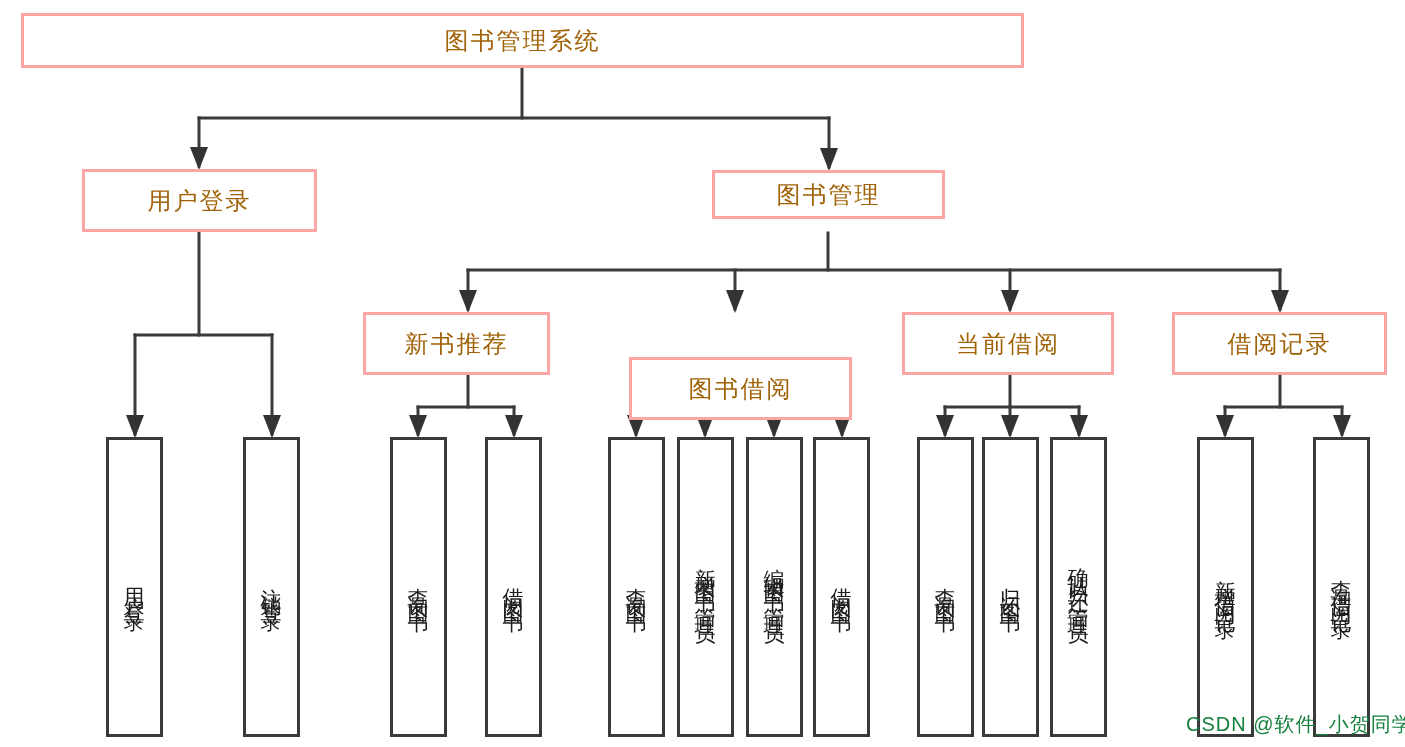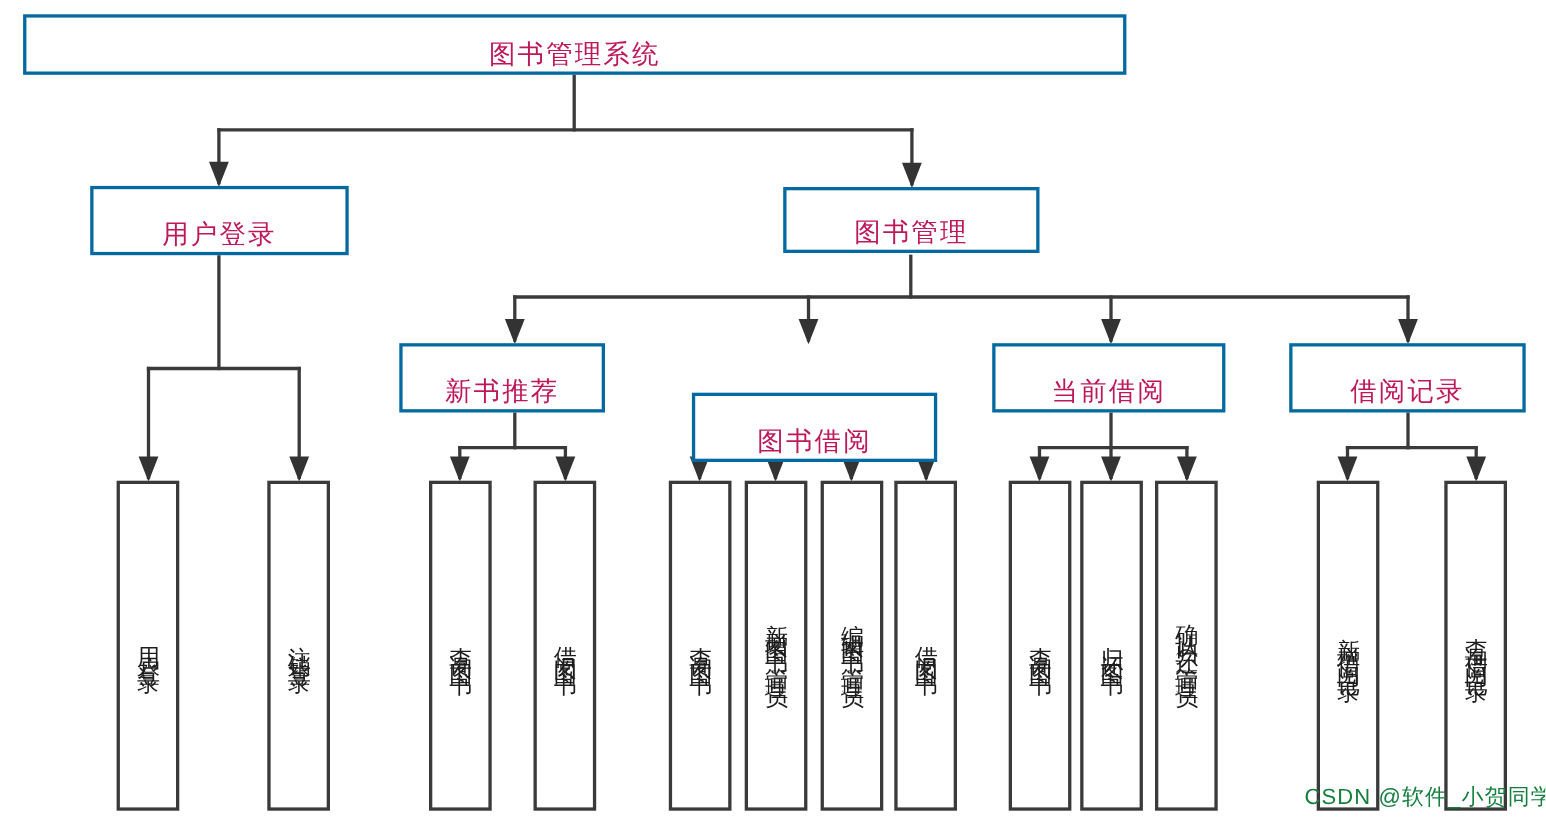--- a/index.html
+++ b/index.html
@@ -17,26 +17,26 @@
   }
   #wires {
     position: absolute;
     left: 0; top: 0;
     width: 1405px; height: 747px;
   }
   .hbox {
     position: absolute;
     box-sizing: border-box;
     background: #ffffff;
-    border: 3px solid #0369a1;
+    border: 3px solid #fca5a5;
     display: flex;
-    align-items: flex-end;
+    align-items: center;
     justify-content: center;
     font-size: 24px;
-    color: #be185d;
+    color: #a16207;
     letter-spacing: 2px;
     white-space: nowrap;
   }
   .vbox {
     position: absolute;
     box-sizing: border-box;
     background: #ffffff;
     border: 3px solid #3a3a3a;
     width: 57px;
     height: 300px;
@@ -147,21 +147,21 @@
     </g>
   </svg>
 
   <div class="hbox" style="left:21px; top:13px; width:1003px; height:55px;">
     <span>图书管理系统</span>
   </div>
 
   <div class="hbox" style="left:82px; top:169px; width:235px; height:63px;">
     <span>用户登录</span>
   </div>
-  <div class="hbox" style="left:712px; top:170px; width:233px; height:60px;">
+  <div class="hbox" style="left:712px; top:170px; width:233px; height:49px;">
     <span>图书管理</span>
   </div>
 
   <div class="vbox" style="left:106px;">
     <span>用户登录</span>
   </div>
   <div class="vbox" style="left:243px;">
     <span>注销登录</span>
   </div>
 

